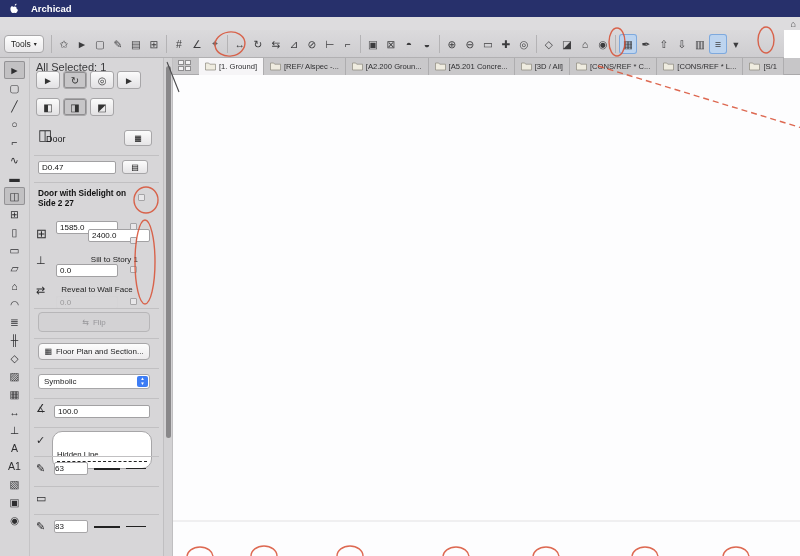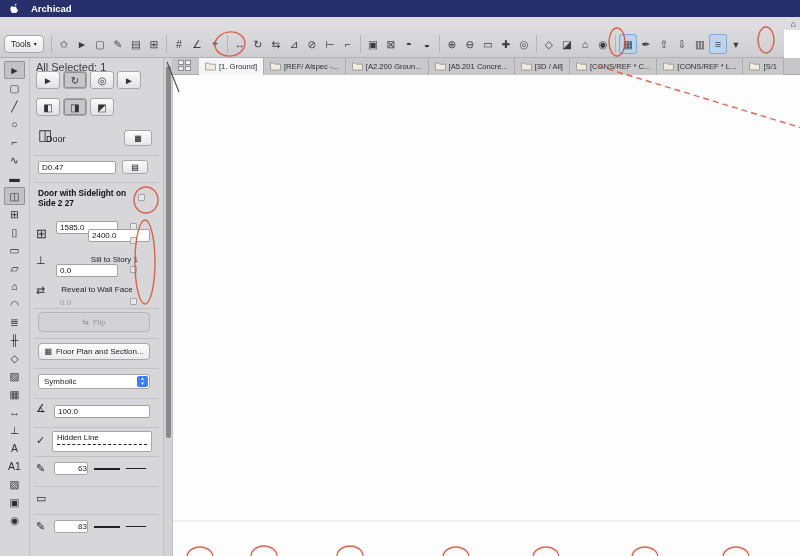--- a/index.html
+++ b/index.html
@@ -54,24 +54,24 @@
   .ib-sep{position:absolute;left:4px;right:4px;height:1px;background:#c1c0c2}
   .ib-input{position:absolute;height:13px;font-size:8px;font-family:inherit;border:1px solid #a2a1a3;border-radius:2px;background:#fff;padding:0 3px;color:#111}
   .ib-name{position:absolute;left:8px;top:130px;width:100px;font-size:8.3px;font-weight:bold;line-height:1.25;color:#111}
   .ib-check{position:absolute;width:7px;height:7px;border:1px solid #a5a4a6;background:#e8e7e9;border-radius:1px}
   .ib-sublabel{position:absolute;font-size:8px;color:#222}
   .ib-value-disabled{position:absolute;font-size:8px;color:#9a999b;height:13px;display:flex;align-items:center;padding:0 3px;border:1px solid #d5d4d6;border-radius:2px}
   .ib-btn{position:absolute;display:flex;align-items:center;gap:4px;justify-content:center;background:linear-gradient(#fdfdfd,#eceaec);border:1px solid #a7a6a8;border-radius:4px;font-size:8px;font-family:inherit;color:#1c1c1e;padding:0 4px;white-space:nowrap;overflow:hidden}
   .ib-btn.disabled{background:#d3d2d4;color:#97969a;border-color:#b7b6b8}
   .ib-select{position:absolute;left:8px;top:316px;width:112px;height:15px;background:#fff;border:1px solid #a7a6a8;border-radius:3px;display:flex;align-items:center;font-size:8px;padding-left:5px}
   .stepper{position:absolute;right:1px;top:1px;bottom:1px;width:11px;background:#3d7df5;border-radius:2px;color:#fff;font-size:4.5px;display:flex;flex-direction:column;align-items:center;justify-content:center;line-height:1.1}
-  .ib-linebox{position:absolute;left:22px;width:100px;height:21px;background:#fff;border:1px solid #a7a6a8;border-radius:2px;font-size:7.8px;padding:1px 4px;color:#111;overflow:hidden}
+  .ib-linebox{position:absolute;left:22px;width:100px;height:21px;background:#fff;border:1px solid #a7a6a8;border-radius:10px;font-size:7.8px;padding:18px 4px;color:#111;overflow:hidden}
   .dash-sample{margin-top:2px;border-top:1px dashed #222}
   .solid-sample{margin-top:2px;border-top:1px solid #222}
-  .ib-penbox{position:absolute;left:24px;width:34px;height:13px;background:#fff;border:1px solid #a7a6a8;border-radius:2px;display:flex;align-items:center;justify-content:flex-end;font-size:8px}
+  .ib-penbox{position:absolute;left:24px;width:34px;height:13px;background:#fff;border:1px solid #a7a6a8;border-radius:2px;display:flex;align-items:center;justify-content:flex-start;font-size:8px}
   .line-sample{position:absolute;border-top:2px solid #222}
   .line-sample.thin{border-top-width:1px}
 
   
   .overlay{position:absolute;inset:0;z-index:50;pointer-events:none}
 </style>
 </head>
 <body>
 
 <div class="screen">

